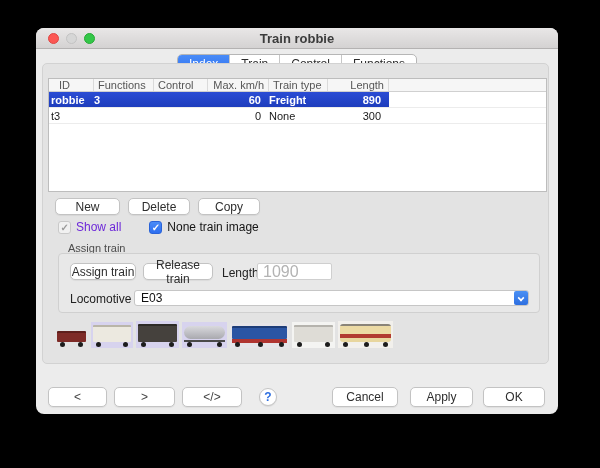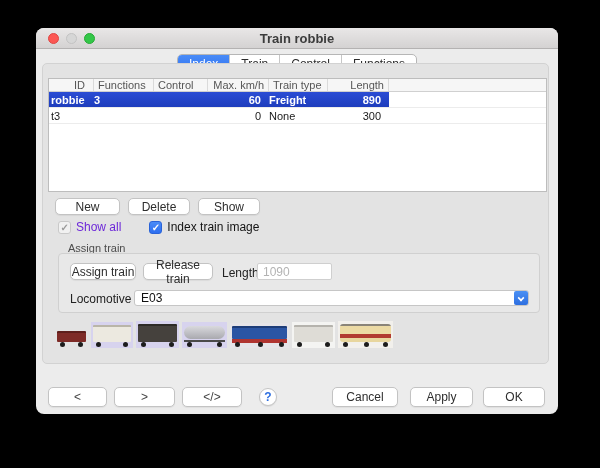--- a/index.html
+++ b/index.html
@@ -30,21 +30,21 @@
 
   .table { position:absolute; left:12px; top:50px; width:499px; height:114px;
     background:#fff; border:1px solid #bdbdbd; font-size:11px; }
   .thead { display:flex; height:13px; background:#f6f6f6; border-bottom:1px solid #d0d0d0;
     color:#565656; line-height:12px; }
   .th { border-right:1px solid #dadada; padding-left:4px; white-space:nowrap; overflow:hidden; }
   .th.fill { flex:1; border-right:none; }
   .col-id { width:45px; } .col-loc { width:60px; } .col-ctl { width:54px; }
   .col-max { width:61px; text-align:right; padding-right:4px; }
   .col-typ { width:59px; } .col-len { width:61px; text-align:right; padding-right:4px; }
-  .th.col-id { padding-left:25px; }
+  .th.col-id { padding-left:10px; }
   .trow { display:flex; height:16px; line-height:16px; color:#1a1a1a;
     border-bottom:1px solid #ececec; }
   .band { display:flex; width:340px; }
   .trow .col-id { padding-left:2px; }
   .trow .col-max, .trow .col-len { padding-right:8px; }
   .trow.selected .band { background:linear-gradient(#2a4cd4,#1e3dbd); color:#fff; font-weight:600; }
 
   .btn { position:absolute; background:#fff; border:1px solid #c3c3c3; border-radius:5px;
     font-size:12px; color:#2e2e2e; text-align:center;
     box-shadow:0 1px 1px rgba(0,0,0,.06); cursor:default;
@@ -59,21 +59,21 @@
   .cb.blue { background:linear-gradient(#4a8cf7,#2d6ef0); border:1px solid #2a63d8; }
   .cb.blue::after { color:#fff; }
   .cblabel.dim { color:#6d28d9; margin-right:28px; }
   .cblabel.dark { color:#141414; }
 
   .grouplabel { position:absolute; left:32px; top:214px; font-size:11px; color:#4c4c4c; }
   .groupbox { position:absolute; left:22px; top:225px; width:482px; height:60px;
     background:#e8e8e8; border:1px solid #d0d0d0; border-radius:4px; }
   .fieldlabel { position:absolute; font-size:12px; color:#222; }
   .textfield { position:absolute; background:#fff; border:1px solid #cfcfcf; border-radius:2px;
-    font-size:12px; color:#b3b3b3; padding-left:5px; font-family:"Liberation Sans", sans-serif; }
+    font-size:16px; color:#b3b3b3; padding-left:5px; font-family:"Liberation Sans", sans-serif; }
   .combo { position:absolute; left:98px; top:262px; width:395px; height:16px; background:#fff;
     border:1px solid #c6c6c6; border-radius:3px; display:flex; align-items:center; }
   .combo .val { flex:1; font-size:12px; color:#111; padding-left:6px; line-height:14px; }
   .combo .arrowbox { width:14px; height:14px; margin-right:0px; border-radius:2px;
     background:linear-gradient(#4a90f4,#2e6fe0); position:relative; }
   .chev { position:absolute; left:3.5px; top:4px; width:6px; height:6px;
     border-left:2px solid #fff; border-bottom:2px solid #fff; transform:rotate(-45deg) scale(.8); }
 
   .wagons { position:absolute; left:19px; top:288px; height:32px; display:flex;
     align-items:flex-end; gap:3px; }
@@ -135,27 +135,27 @@
         <div class="col-ctl"></div>
         <div class="col-max">0</div>
         <div class="col-typ">None</div>
         <div class="col-len">300</div>
       </div>
     </div>
   </div>
 
   <div class="btn" style="left:19px; top:170px; width:65px; height:17px;">New</div>
   <div class="btn" style="left:92px; top:170px; width:62px; height:17px;">Delete</div>
-  <div class="btn" style="left:162px; top:170px; width:62px; height:17px;">Show</div>
+  <div class="btn" style="left:162px; top:170px; width:62px; height:17px;">Copy</div>
 
   <div class="cbrow">
     <span class="cb disabled"></span>
     <span class="cblabel dim">Show all</span>
     <span class="cb blue"></span>
-    <span class="cblabel dark">Index train image</span>
+    <span class="cblabel dark">None train image</span>
   </div>
 
   <div class="grouplabel">Assign train</div>
   <div class="groupbox"></div>
 
   <div class="btn" style="left:34px; top:235px; width:66px; height:17px;">Assign train</div>
   <div class="btn" style="left:107px; top:235px; width:70px; height:17px;">Release train</div>
   <div class="fieldlabel" style="left:186px; top:238px;">Length</div>
   <input class="textfield" style="left: 221px; top: 235px; width: 75px; height: 17px;" readonly="" value="1090">
   <div class="fieldlabel" style="left:34px; top:264px;">Locomotive</div>

